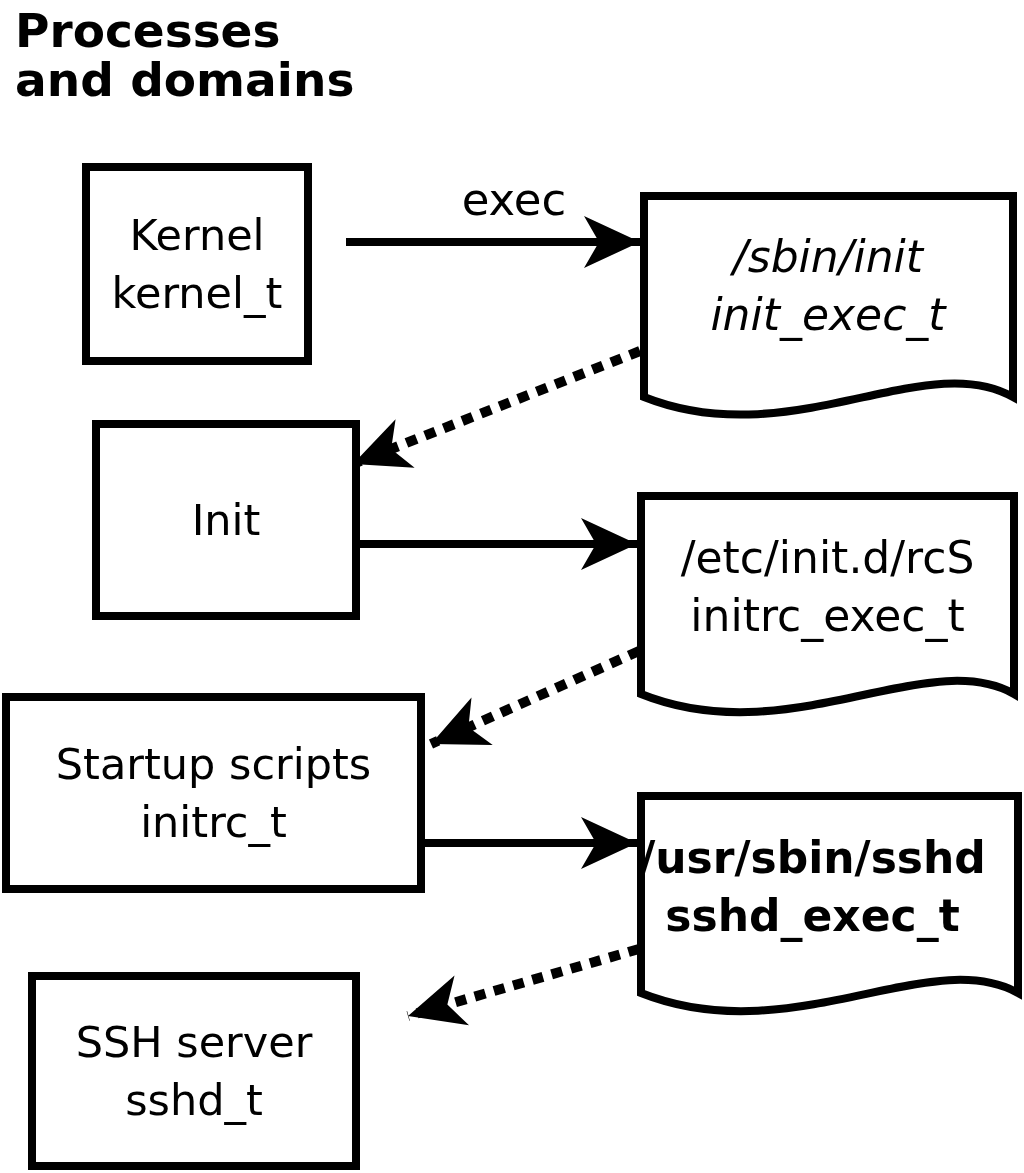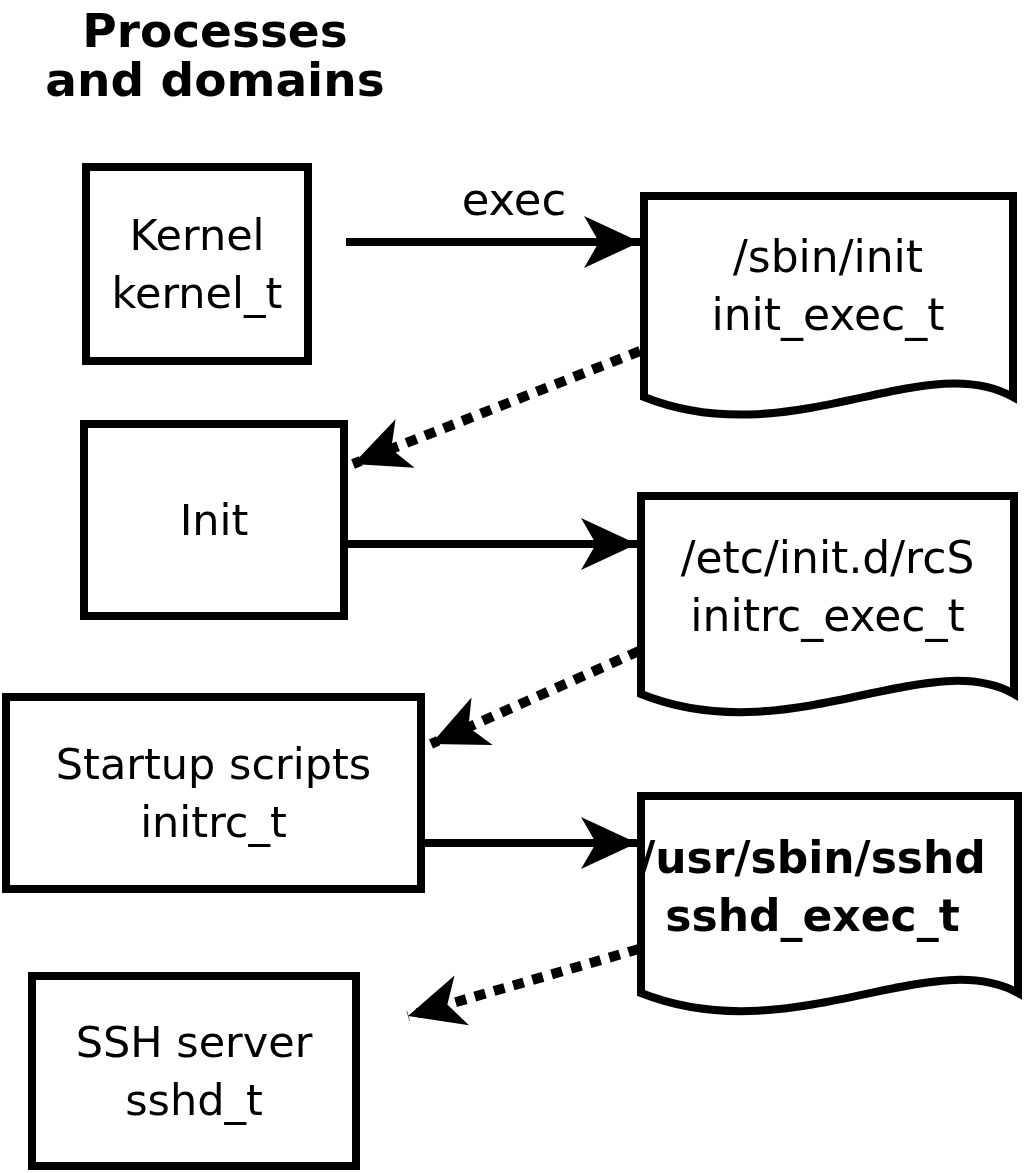--- a/index.html
+++ b/index.html
@@ -7,21 +7,21 @@
     position:relative;
     width:1024px;height:1173px;
     background:#ffffff;
     font-family:"DejaVu Sans","Liberation Sans",sans-serif;
     color:#000000;
     overflow:hidden;
   }
   #wires{position:absolute;left:0;top:0;width:1024px;height:1173px;}
   .col-title{
     position:absolute;
-    text-align:center;
+    text-align:left;
     font-weight:bold;
     font-size:47px;
     line-height:49px;
     white-space:nowrap;
   }
   .proc-box{
     position:absolute;
     border:8px solid #000000;
     background:#ffffff;
     display:flex;flex-direction:column;
@@ -75,33 +75,33 @@
     <span class="l">Processes</span>
     <span class="l">and domains</span>
   </div>
 
   <div class="edge-label" style="left:406px;top:176px;width:216px;">exec</div>
 
   <div class="proc-box" style="left:82px;top:143px;width:230px;height:202px;margin-top:20px;">
     <span class="l">Kernel</span>
     <span class="l">kernel_t</span>
   </div>
-  <div class="proc-box" style="left:80px;top:420px;width:268px;height:200px;">
+  <div class="proc-box" style="left:92px;top:420px;width:268px;height:200px;">
     <span class="l">Init</span>
   </div>
   <div class="proc-box" style="left:2px;top:693px;width:423px;height:200px;">
     <span class="l">Startup scripts</span>
     <span class="l">initrc_t</span>
   </div>
   <div class="proc-box" style="left:28px;top:972px;width:332px;height:198px;">
     <span class="l">SSH server</span>
     <span class="l">sshd_t</span>
   </div>
 
-  <div class="doc-label" style="left:644px;top:196px;width:368px;height:200px;padding-bottom:20px;">
+  <div class="doc-label" style="left:644px;top:196px;width:368px;height:200px;padding-bottom:20px;font-style:italic;">
     <span class="l">/sbin/init</span>
     <span class="l">init_exec_t</span>
   </div>
   <div class="doc-label" style="left:641px;top:496px;width:373px;height:198px;padding-bottom:16px;">
     <span class="l">/etc/init.d/rcS</span>
     <span class="l">initrc_exec_t</span>
   </div>
   <div class="doc-label" style="left:624px;top:796px;width:377px;height:197px;padding-bottom:16px;font-weight:bold;">
     <span class="l">/usr/sbin/sshd</span>
     <span class="l">sshd_exec_t</span>

